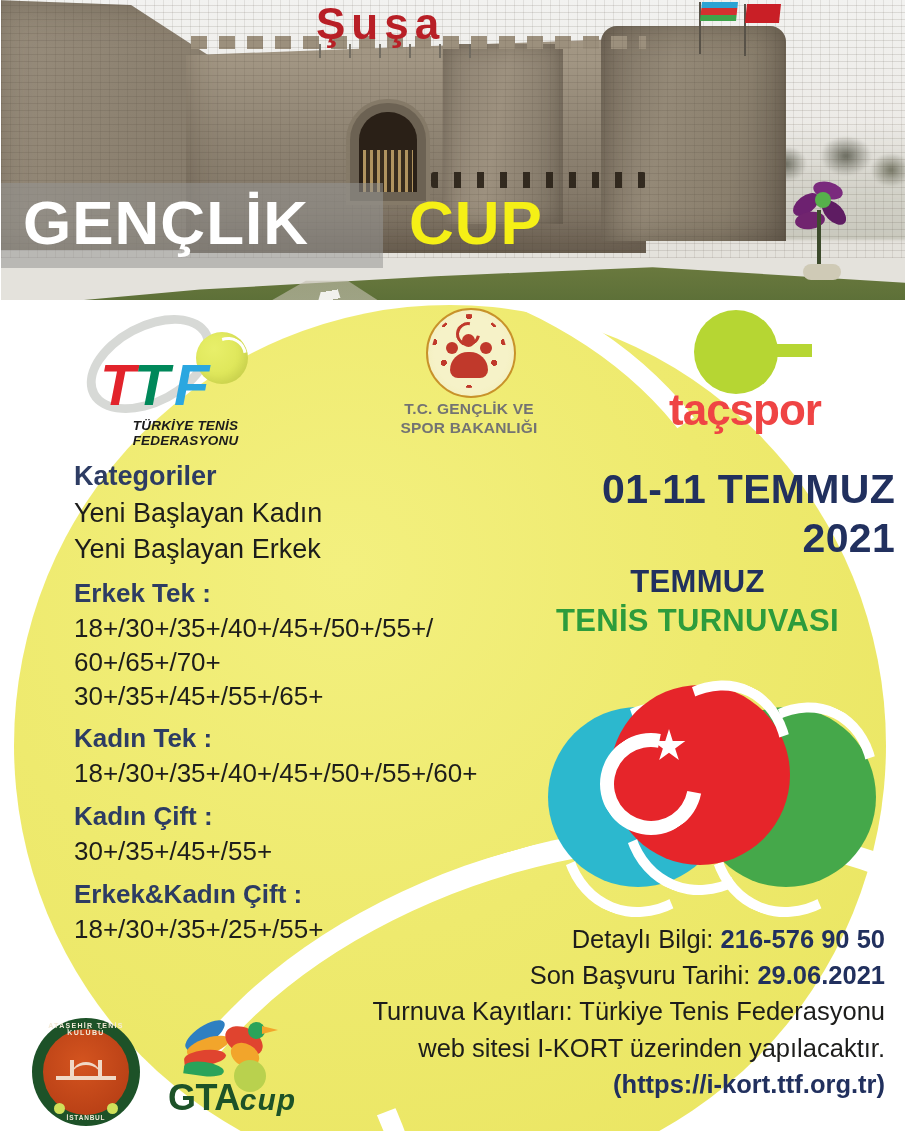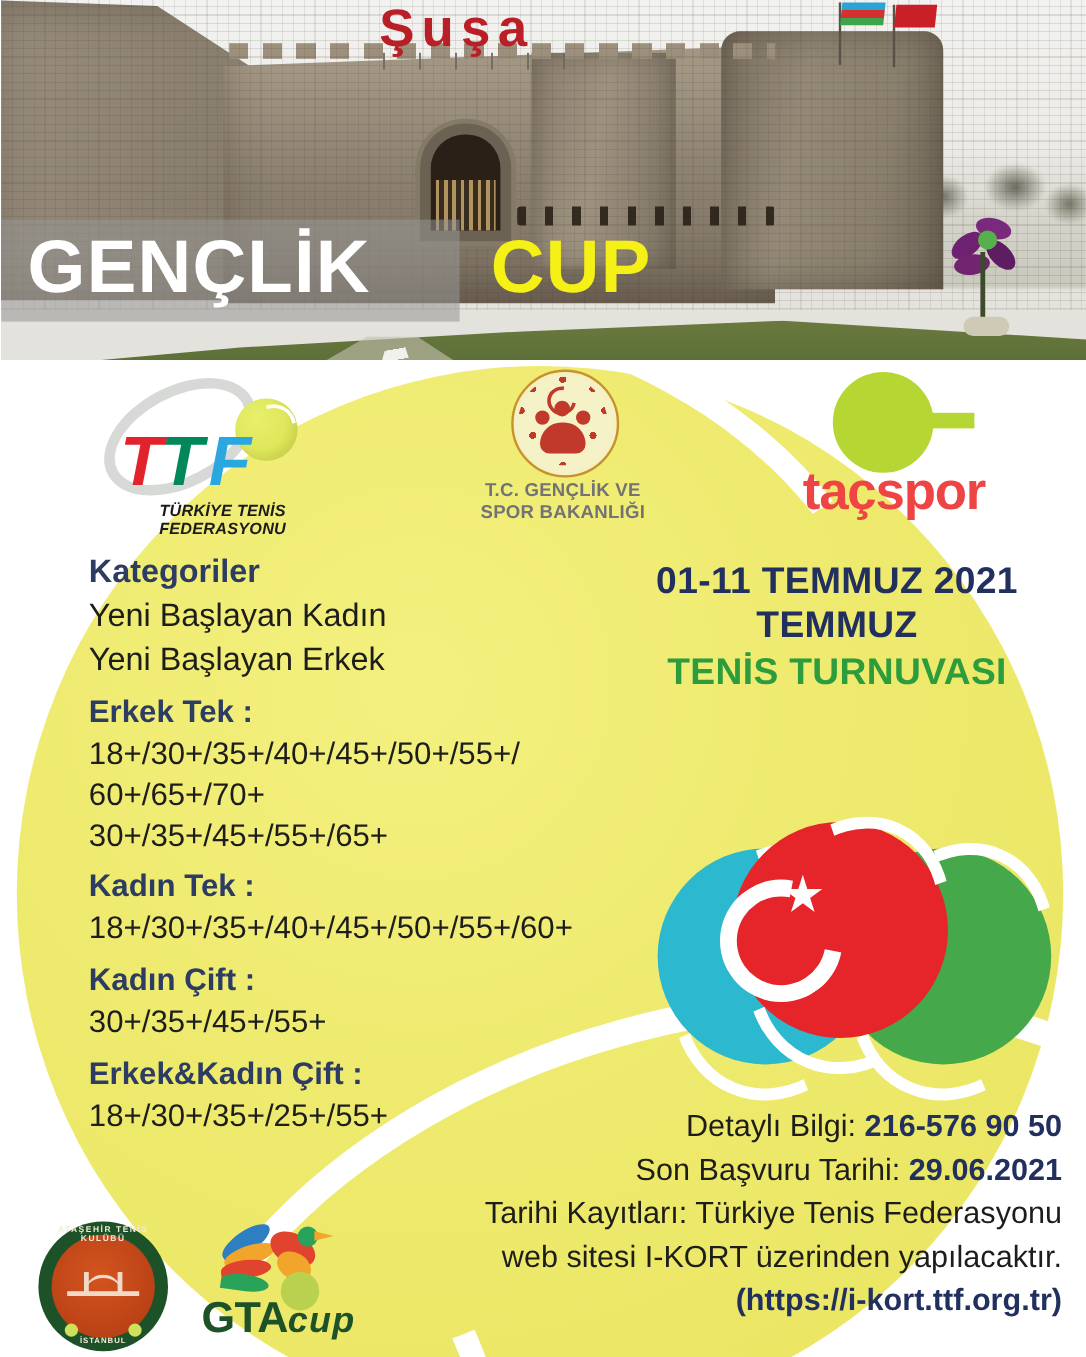--- a/index.html
+++ b/index.html
@@ -268,21 +268,21 @@
   .cat-key{
     font-size:26px;font-weight:700;color:#2d3c63;line-height:1.42;margin-top:7px;
   }
   .cat-val{
     font-size:26px;font-weight:400;color:#1d1d1b;line-height:1.30;
   }
 
   .right-col{
     position:absolute;left:500px;top:165px;width:395px;text-align:center;
   }
-  .ev-date{font-size:31px;font-weight:700;color:#21305e;line-height:1.2;letter-spacing:.3px;}
+  .ev-date{font-size:41px;font-weight:700;color:#21305e;line-height:1.2;letter-spacing:.3px;text-align:right;}
   .ev-senior{font-size:31px;font-weight:700;color:#21305e;line-height:1.25;letter-spacing:.3px;}
   .ev-tour{font-size:31px;font-weight:700;color:#2d9c3c;line-height:1.25;letter-spacing:.3px;}
 
   
   .balls{position:absolute;left:548px;top:385px;width:350px;height:230px;}
   .bb{position:absolute;width:180px;height:180px;border-radius:50%;}
   .bb .s{
     position:absolute;left:18px;top:-8px;width:140px;height:180px;
     border:10px solid #fff;border-radius:50%;
     border-color:#fff transparent transparent transparent;transform:rotate(26deg);
@@ -498,21 +498,21 @@
 
     <div class="contact">
       <div class="c-line">
         <span>Detaylı Bilgi:</span>
         <b>216-576 90 50</b>
       </div>
       <div class="c-line">
         <span>Son Başvuru Tarihi:</span>
         <b>29.06.2021</b>
       </div>
-      <div class="c-line">Tarihi Kayıtları: Türkiye Tenis Federasyonu</div>
+      <div class="c-line">Turnuva Kayıtları: Türkiye Tenis Federasyonu</div>
       <div class="c-line">web sitesi I-KORT üzerinden yapılacaktır.</div>
       <div class="c-url">(https://i-kort.ttf.org.tr)</div>
     </div>
 
     <div class="atk">
       <div class="ring"></div>
       <div class="inner"></div>
       <div class="bridge">
         <div class="cab"></div>
           <div class="t1"></div>

